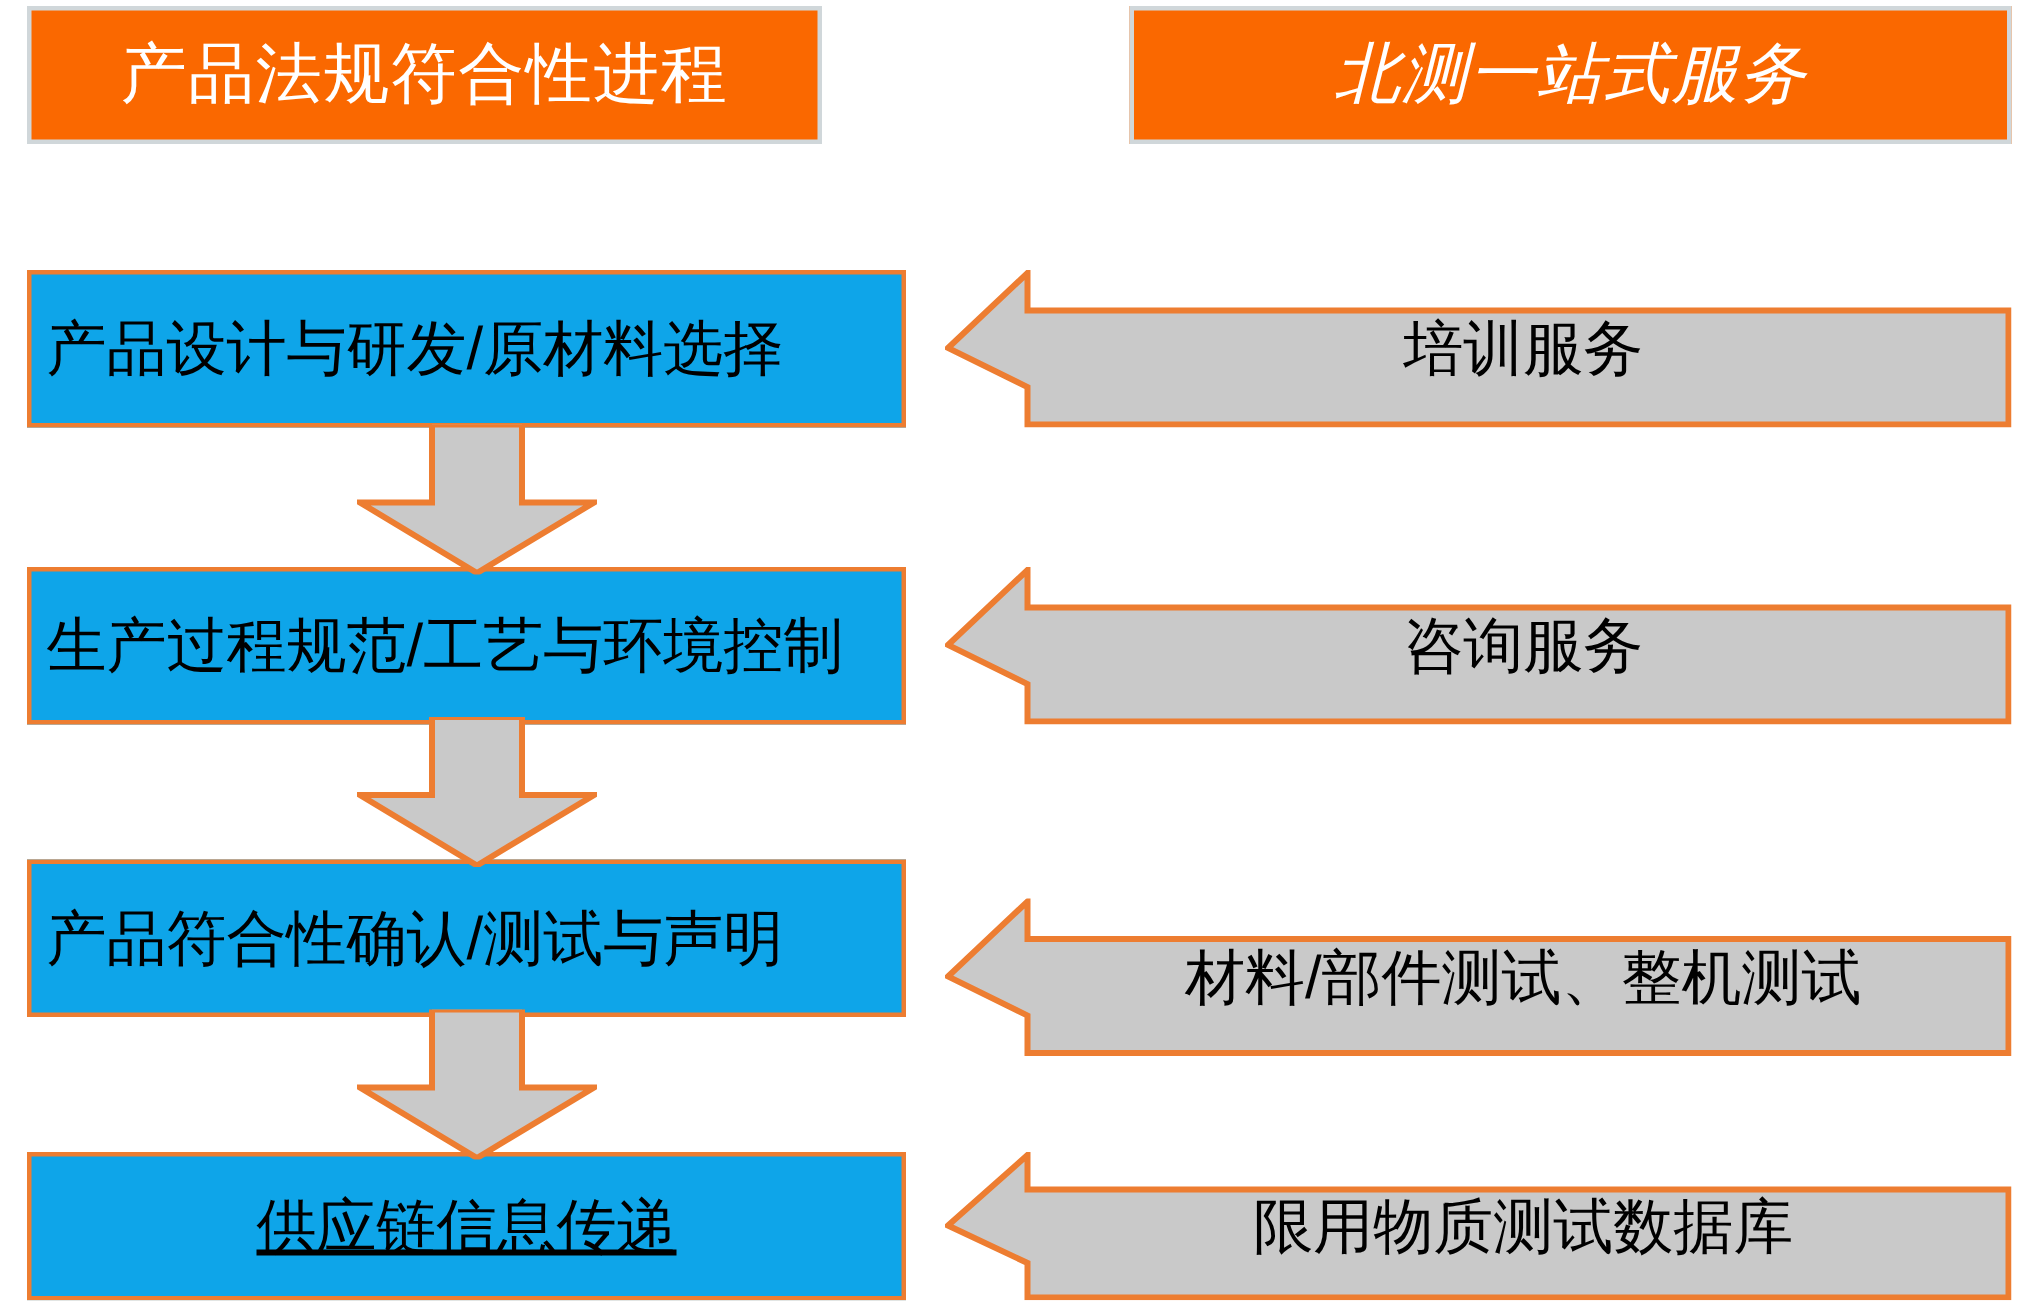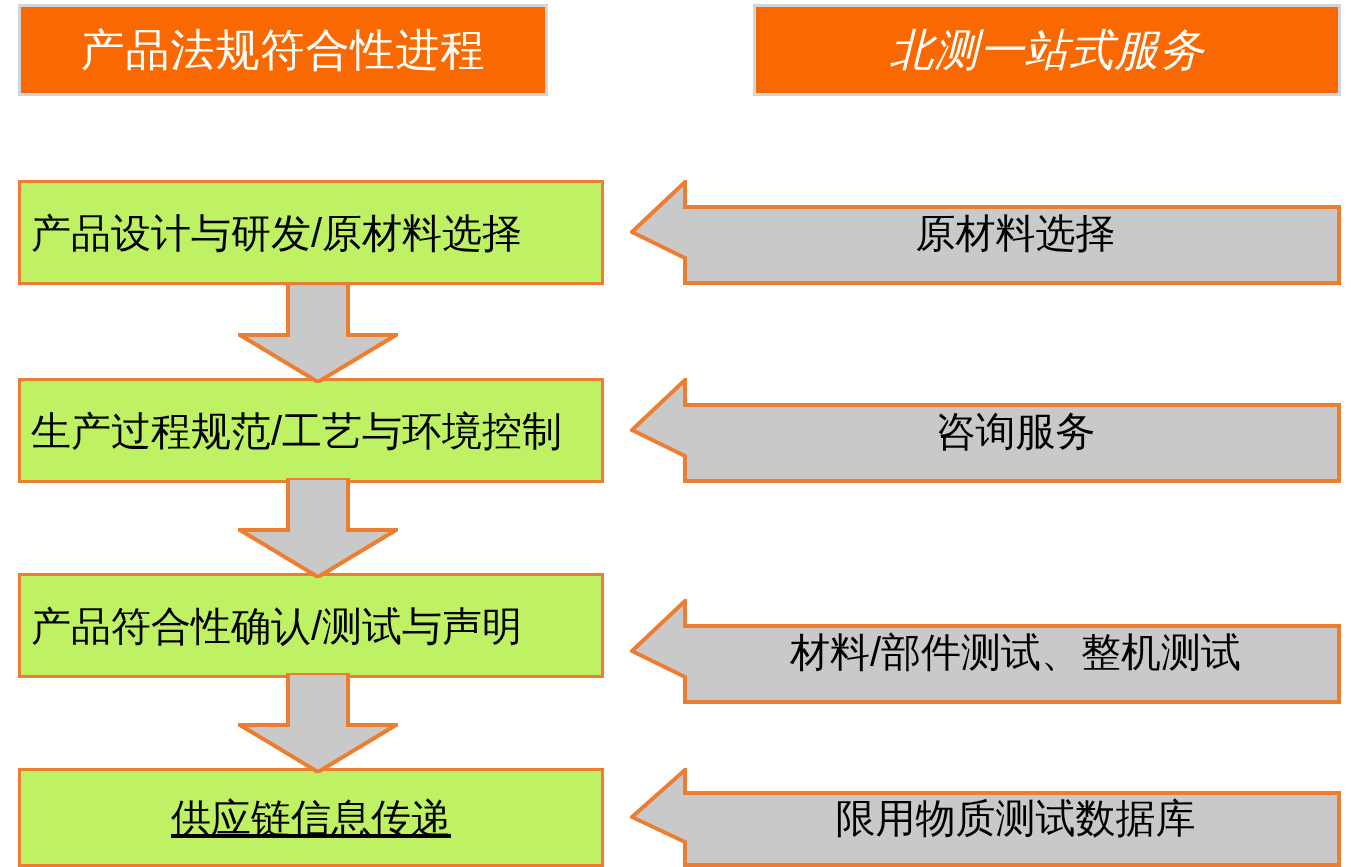--- a/index.html
+++ b/index.html
@@ -35,21 +35,21 @@
   }
   #banner-left  { left: 18px;  top: 4px; width: 530px; height: 92px; }
   #banner-right { left: 753px; top: 4px; width: 588px; height: 92px; font-style: italic; }
 
   
   .process-box {
     position: absolute;
     left: 18px;
     width: 586px;
     height: 105px;
-    background: #bef264;
+    background: #0ea5e9;
     border: 3px solid #ED7D31;
     box-sizing: border-box;
     display: flex;
     align-items: center;
     color: #000000;
     font-size: 40px;
     line-height: 1;
     white-space: nowrap;
   }
   .process-box .ptext {
@@ -144,21 +144,21 @@
   <div class="down-arrow" id="down-3">
     <svg viewBox="0 0 160 100" preserveAspectRatio="none" aria-hidden="true">
       <polygon class="shape-fill" points="50,0 110,0 110,52 158,52 80,99 2,52 50,52"></polygon>
     </svg>
   </div>
 
   <div class="service-arrow" id="svc-1">
     <svg viewBox="0 0 711 105" preserveAspectRatio="none" aria-hidden="true">
       <polygon class="shape-fill" points="2,52 55,2 55,27 709,27 709,103 55,103 55,102 55,78 2,52"></polygon>
     </svg>
-    <div class="service-label">原材料选择</div>
+    <div class="service-label">培训服务</div>
   </div>
 
   <div class="service-arrow" id="svc-2">
     <svg viewBox="0 0 711 105" preserveAspectRatio="none" aria-hidden="true">
       <polygon class="shape-fill" points="2,52 55,2 55,27 709,27 709,103 55,103 55,78 2,52"></polygon>
     </svg>
     <div class="service-label">咨询服务</div>
   </div>
 
   <div class="service-arrow" id="svc-3">

